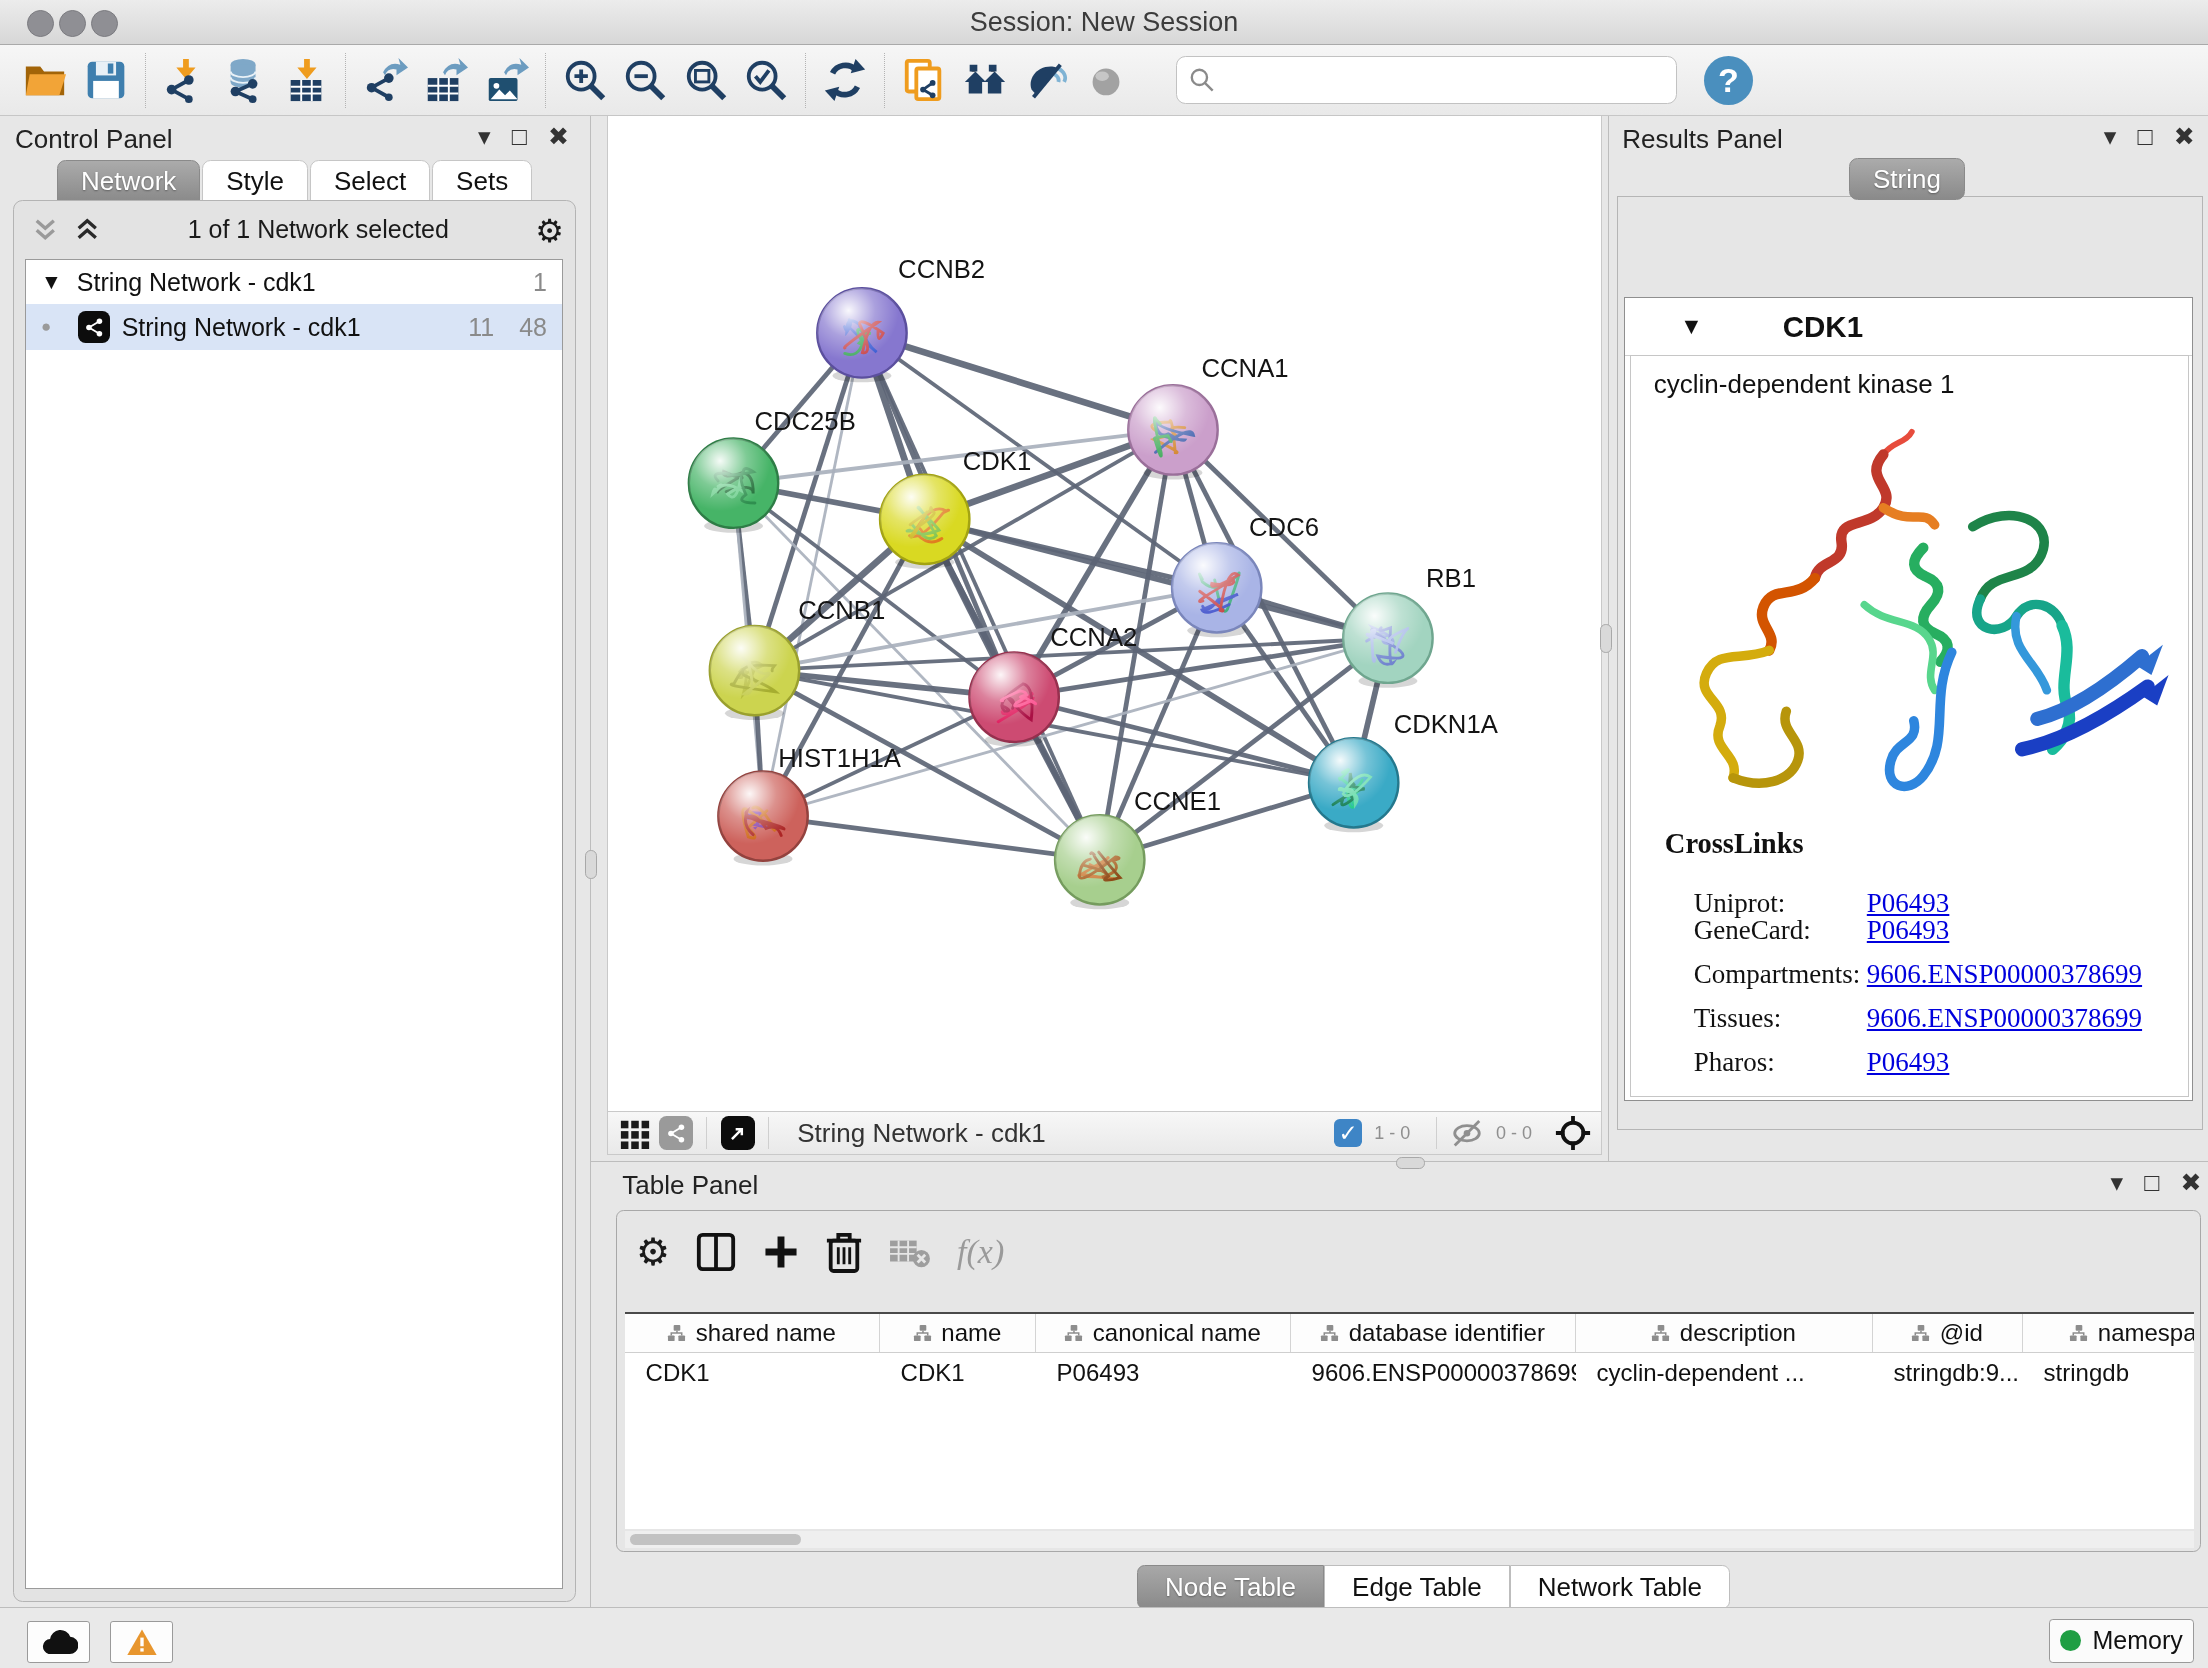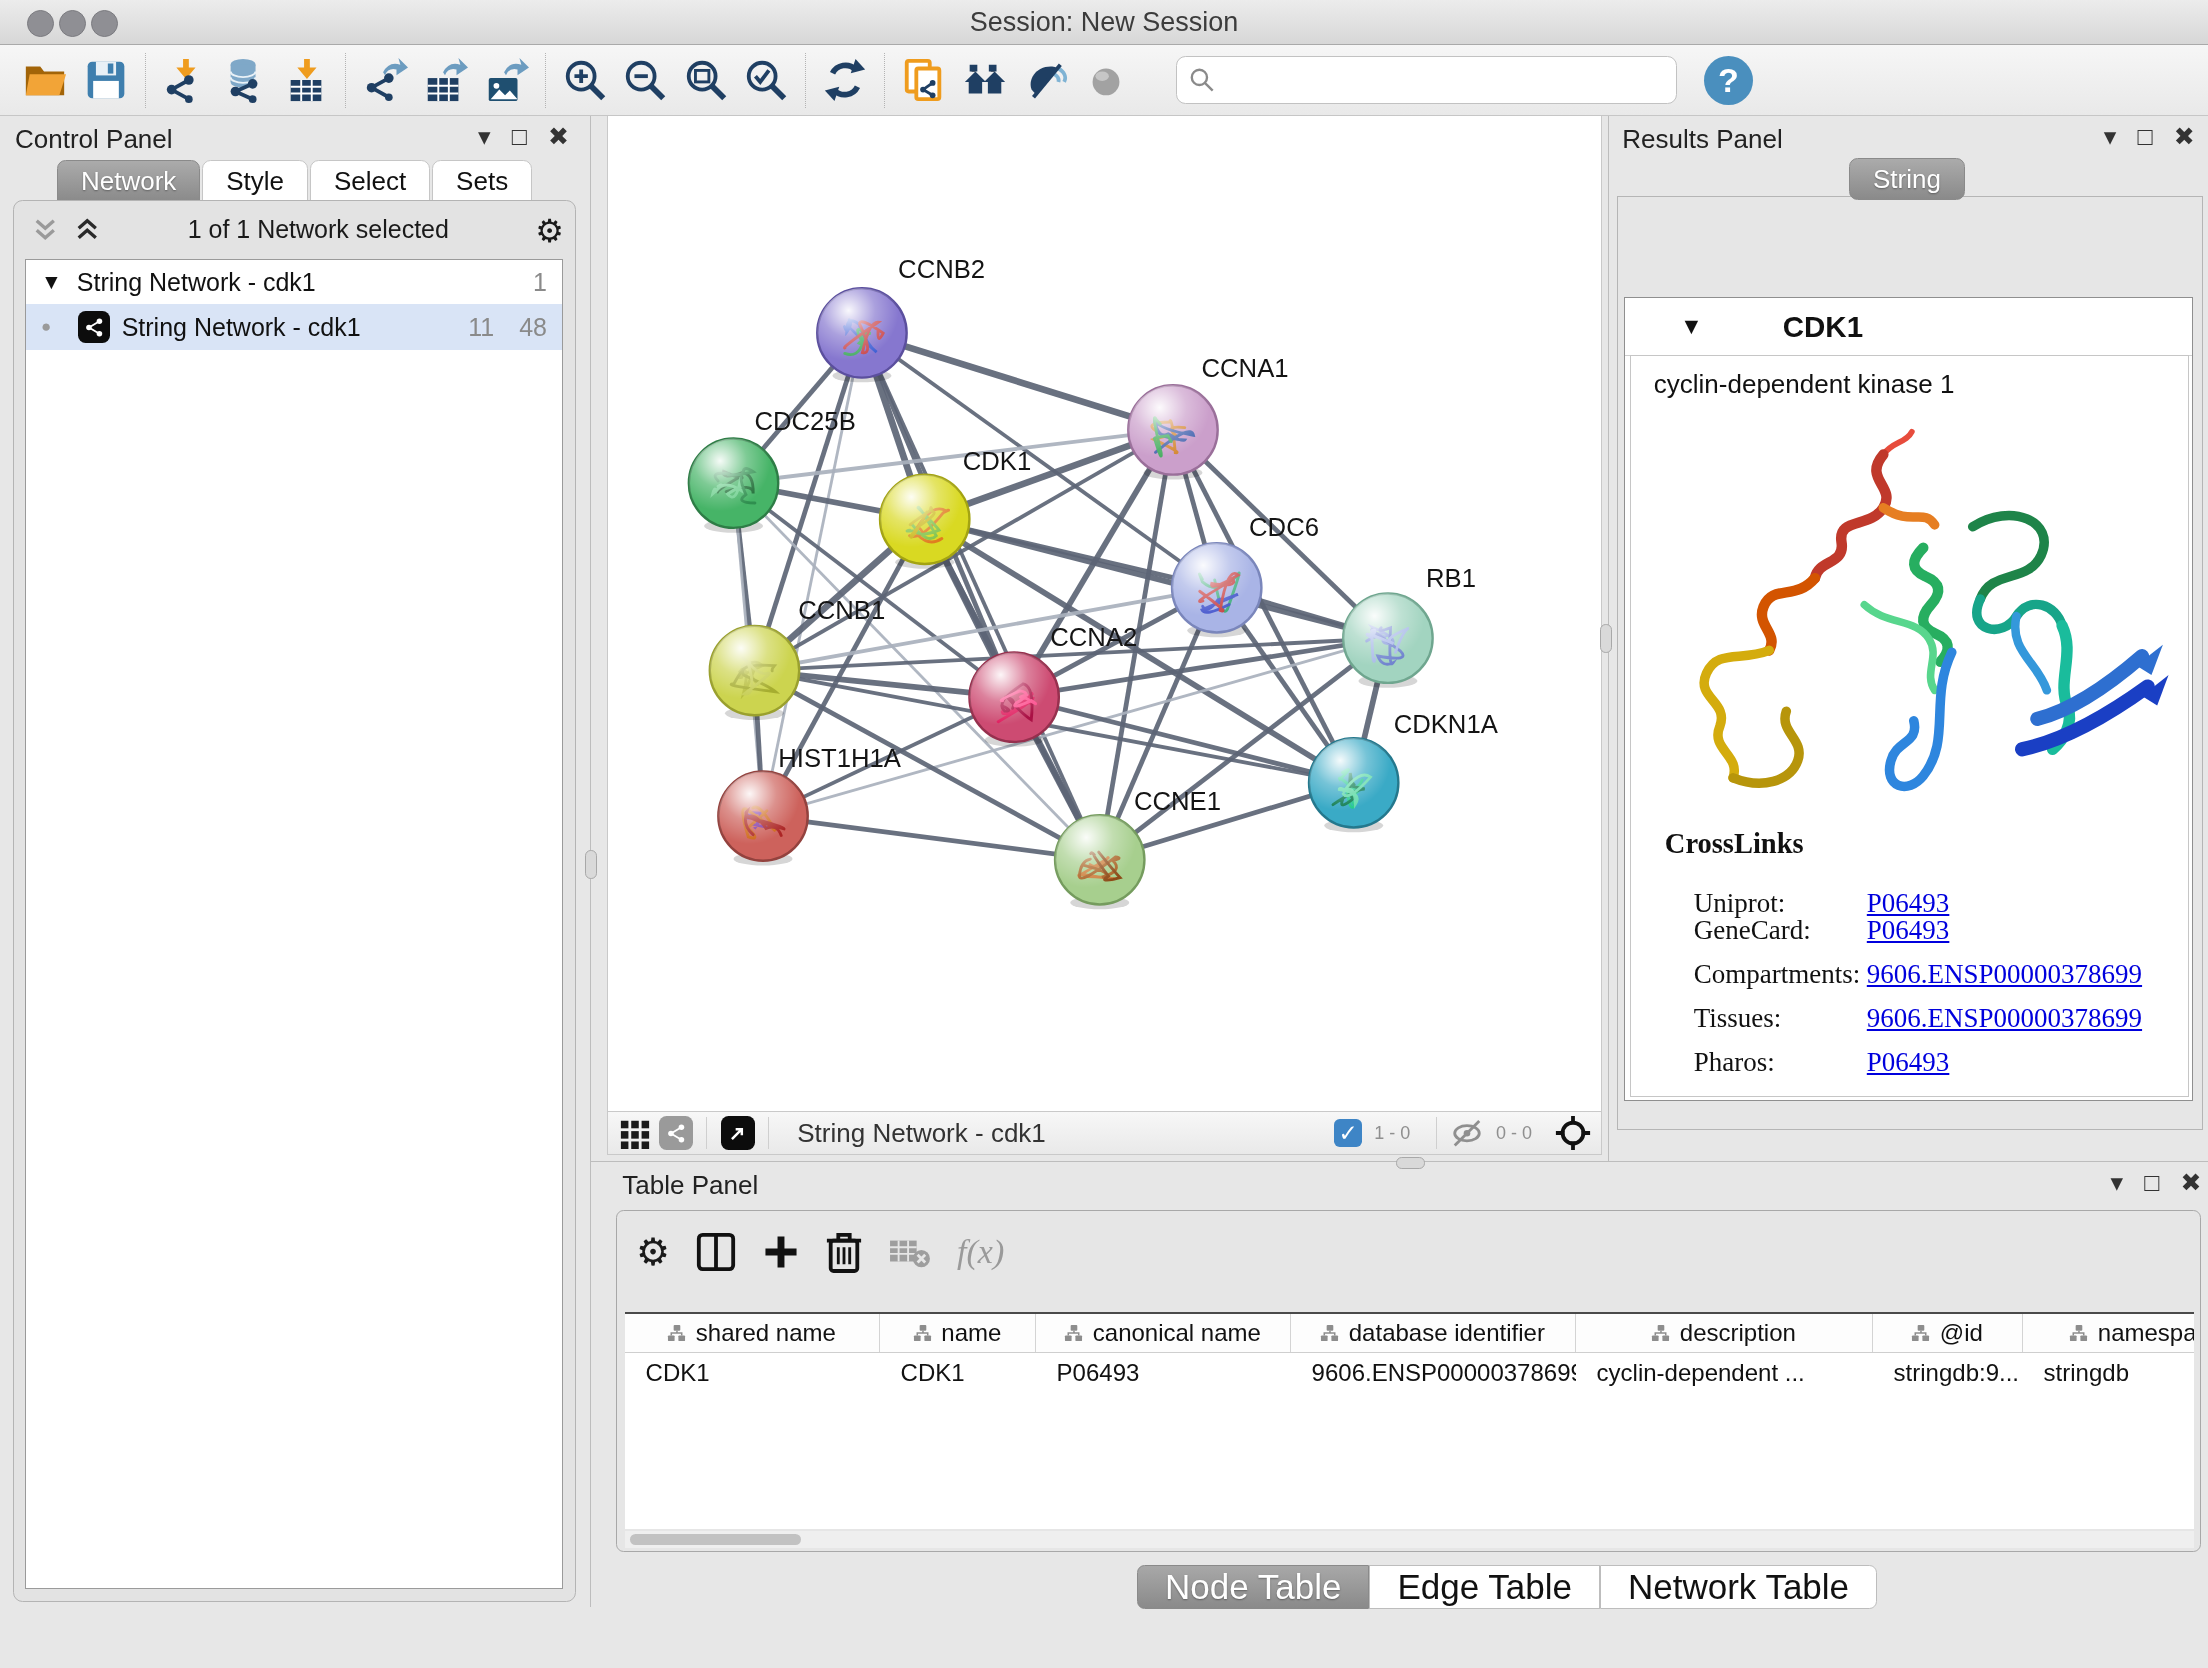--- a/index.html
+++ b/index.html
@@ -62,21 +62,21 @@
   .tp-tools .ti{margin-right:25px;display:flex;align-items:center;justify-content:center;}
   .fx{font-family:"Liberation Serif",serif;font-style:italic;font-size:34px;color:#9a9a9a;}
   .ttable{position:absolute;left:7.6px;top:101px;width:1569px;height:215px;background:#fff;border-top:2.9px solid #4a4a4a;overflow:hidden;}
   .thead{display:flex;height:38px;border-bottom:1px solid #cfcfcf;background:#fdfdfd;}
   .hcell{display:flex;align-items:center;justify-content:center;font-size:24px;color:#111;border-right:1px solid #d4d4d4;box-sizing:border-box;flex:none;gap:9.5px;overflow:hidden;white-space:nowrap;}
   .trowdata{display:flex;height:40px;}
   .dcell{display:flex;align-items:center;font-size:24px;color:#111;padding-left:21px;box-sizing:border-box;flex:none;overflow:hidden;white-space:nowrap;}
   .hscroll{position:absolute;left:7.6px;top:320px;width:1569px;height:17px;background:#efefef;}
   .hthumb{position:absolute;left:5.7px;top:2.9px;width:171px;height:11.4px;border-radius:5.7px;background:#c2c2c2;}
   .btabs{position:absolute;left:1137px;top:1565px;display:flex;}
-  .btab{height:42px;padding:0 27px;font-size:35px;display:flex;align-items:center;background:#fff;border:1px solid #bdbdbd;color:#111;}
+  .btab{height:42px;padding:0 27px;font-size:26px;display:flex;align-items:center;background:#fff;border:1px solid #bdbdbd;color:#111;}
   .btab:first-child{border-radius:7.6px 0 0 7.6px;}
   .btab:last-child{border-radius:0 7.6px 7.6px 0;}
   .btab.sel{background:linear-gradient(#a8a8a8,#8a8a8a);color:#fff;border-color:#8a8a8a;text-shadow:0 1px 1.9px rgba(0,0,0,.35);}
   
   .statusbar{left:0;top:1607px;width:2208px;height:61px;background:#e9e9e9;border-top:1px solid #bdbdbd;}
   .sbox{position:absolute;top:13.3px;width:61px;height:40px;background:#fdfdfd;border:1.9px solid #9a9a9a;border-radius:2.9px;display:flex;align-items:center;justify-content:center;}
   .membtn{position:absolute;left:2049px;top:10.5px;width:143px;height:42px;background:#fbfbfb;border:1.9px solid #9a9a9a;border-radius:3.8px;display:flex;align-items:center;justify-content:center;gap:11.4px;font-size:25px;color:#111;}
   .gdot{width:21px;height:21px;border-radius:50%;background:#1f9e43;}
   svg{display:block;}
 </style>
@@ -700,15 +700,33 @@
     <div class="hscroll">
         <div class="hthumb"></div>
       </div>
   </div>
   <div class="btabs">
     <div class="btab sel">Node Table</div>
     <div class="btab">Edge Table</div>
     <div class="btab">Network Table</div>
   </div>
 
+  <div class="abs statusbar">
+    <div class="sbox" style="left:27px;">
+        <svg width="38" height="27" viewBox="0 0 40 28">
+          <path d="M9 26a8 8 0 0 1 1.6-15.7A11 11 0 0 1 31.8 8 7.5 7.5 0 0 1 31 26z" fill="#111"></path>
+        </svg>
+      </div>
+    <div class="sbox" style="left:110px;">
+        <svg width="32" height="28.5" viewBox="0 0 48 42">
+          <path d="M24 2l22 38H2z" fill="#e8962e"></path>
+          <rect x="21.5" y="14" width="5" height="13" fill="#fff"></rect>
+          <rect x="21.5" y="30" width="5" height="5" fill="#fff"></rect>
+        </svg>
+      </div>
+    <div class="membtn">
+        <span class="gdot"></span>
+        <span>Memory</span>
+      </div>
+  </div>
 
 </div>
 
 
 </body></html>

